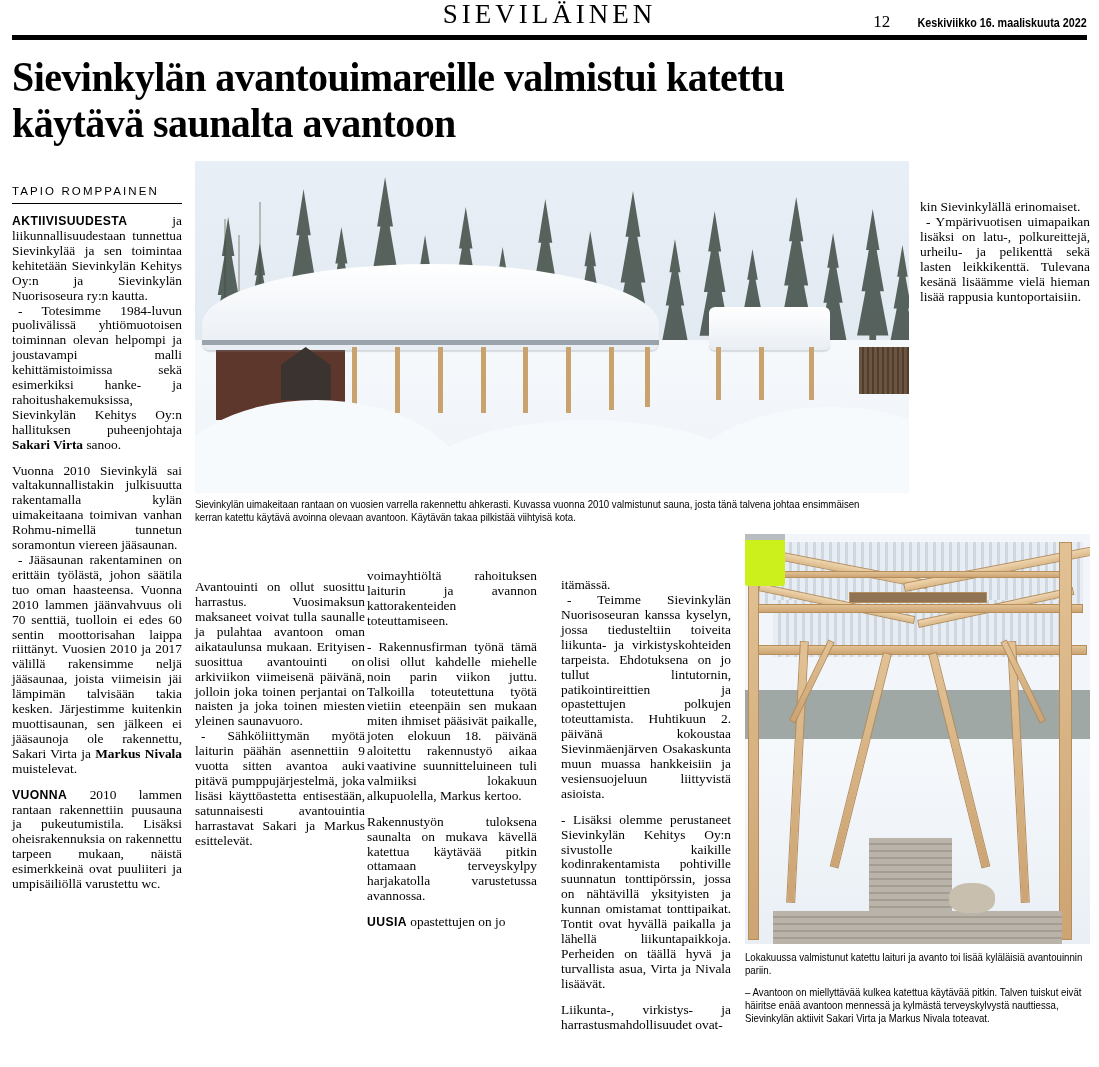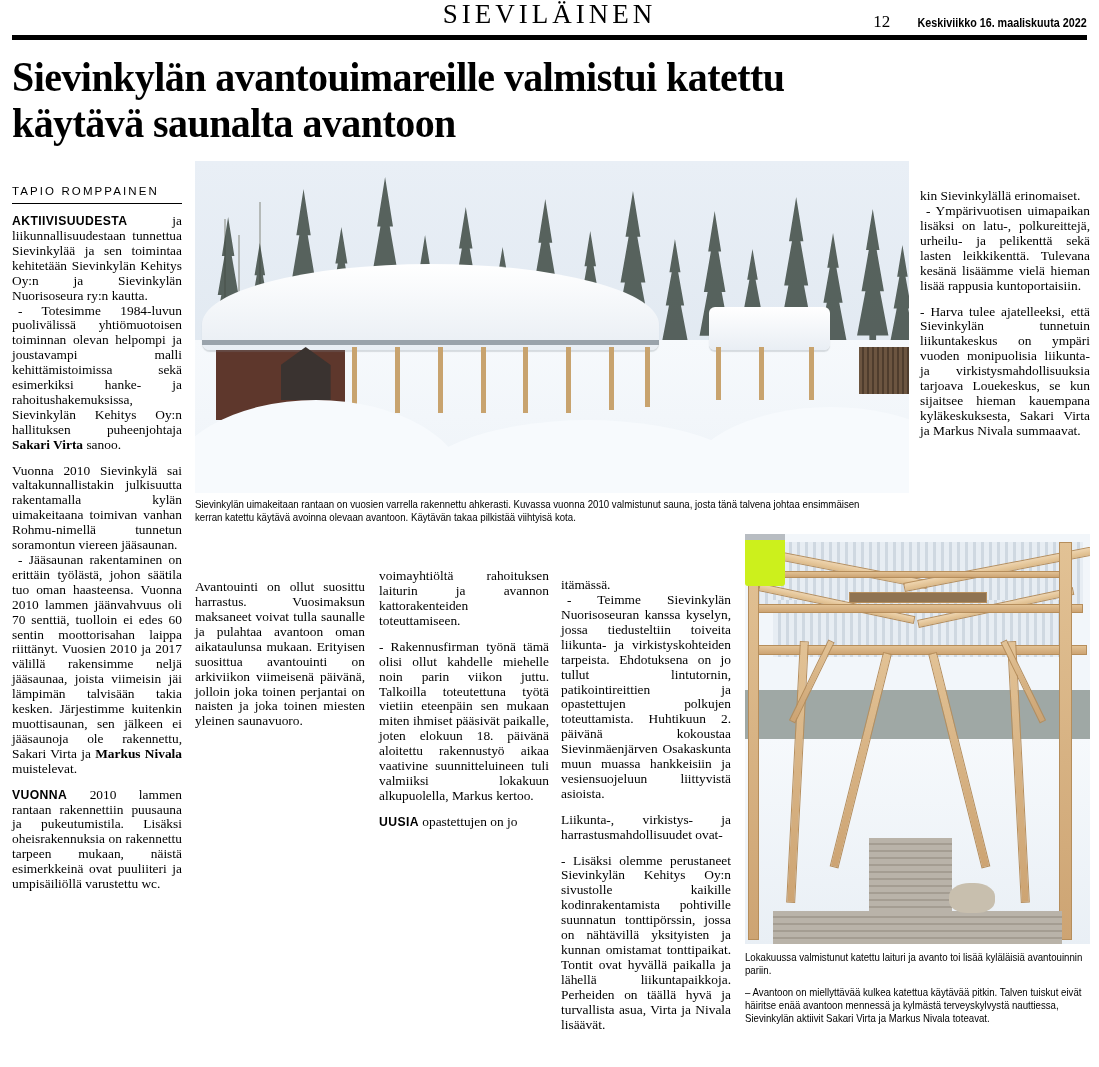--- a/index.html
+++ b/index.html
@@ -93,23 +93,23 @@
     letter-spacing: 2.1px;
     font-weight: 400;
     border-bottom: 1.6px solid #000;
     padding-bottom: 4px;
     margin-bottom: 10px;
   }
 
   
   #c1 { left: 0px;   top: 0px;   width: 170px; }
   #c2 { left: 183px; top: 385px; width: 170px; }
-  #c3 { left: 367px; top: 385px; width: 170px; }
+  #c3 { left: 355px; top: 385px; width: 170px; }
   #c4 { left: 549px; top: 394px; width: 170px; }
-  #c5 { left: 908px; top: 5px;   width: 170px; }
+  #c5 { left: 908px; top: 16px;   width: 170px; }
 
   
   .photo {
     position: absolute;
     overflow: hidden;
     background: #dfe7ef;
   }
   #photo-top { left: 183px; top: 0px; width: 714px; height: 332px; }
   #photo-bottom { left: 733px; top: 373px; width: 345px; height: 410px; }
 
@@ -297,35 +297,36 @@
       <div class="byline">TAPIO ROMPPAINEN</div>
       <p><span class="lead">AKTIIVISUUDESTA</span><span> ja liikunnallisuudestaan tunnettua Sievinkylää ja sen toimintaa kehitetään Sievinkylän Kehitys Oy:n ja Sievinkylän Nuorisoseura ry:n kautta.</span></p>
       <p class="indent"><span>- Totesimme 1984-luvun puolivälissä yhtiömuotoisen toiminnan olevan helpompi ja joustavampi malli kehittämistoimissa sekä esimerkiksi hanke- ja rahoitushakemuksissa, Sievinkylän Kehitys Oy:n hallituksen puheenjohtaja </span><b class="nm">Sakari Virta</b><span> sanoo.</span></p>
       <p class="gap">Vuonna 2010 Sievinkylä sai valtakunnallistakin julkisuutta rakentamalla kylän uimakeitaana toimivan vanhan Rohmu-nimellä tunnetun soramontun viereen jääsaunan.</p>
       <p class="indent"><span>- Jääsaunan rakentaminen on erittäin työlästä, johon säätila tuo oman haasteensa. Vuonna 2010 lammen jäänvahvuus oli 70 senttiä, tuolloin ei edes 60 sentin moottorisahan laippa riittänyt. Vuosien 2010 ja 2017 välillä rakensimme neljä jääsaunaa, joista viimeisin jäi lämpimän talvisään takia kesken. Järjestimme kuitenkin muottisaunan, sen jälkeen ei jääsaunoja ole rakennettu, </span><span>Sakari Virta</span><span> ja </span><b class="nm">Markus Nivala</b><span> muistelevat.</span></p>
       <p class="gap"><span class="lead">VUONNA</span><span> 2010 lammen rantaan rakennettiin puusauna ja pukeutumistila. Lisäksi oheisrakennuksia on rakennettu tarpeen mukaan, näistä esimerkkeinä ovat puuliiteri ja umpisäiliöllä varustettu wc.</span></p>
     </div>
 
     <div class="col" id="c2">
       <p class="gap">Avantouinti on ollut suosittu harrastus. Vuosimaksun maksaneet voivat tulla saunalle ja pulahtaa avantoon oman aikataulunsa mukaan. Erityisen suosittua avantouinti on arkiviikon viimeisenä päivänä, jolloin joka toinen perjantai on naisten ja joka toinen miesten yleinen saunavuoro.</p>
+      <p class="indent">- Sähköliittymän myötä laiturin päähän asennettiin 9 vuotta sitten avantoa auki pitävä pumppujärjestelmä, joka lisäsi käyttöastetta entisestään, satunnaisesti avantouintia harrastavat Sakari ja Markus esittelevät.</p>
     </div>
 
     <div class="col" id="c3">
       <p>voimayhtiöltä rahoituksen laiturin ja avannon kattorakenteiden toteuttamiseen.</p>
       <p class="gap">- Rakennusfirman työnä tämä olisi ollut kahdelle miehelle noin parin viikon juttu. Talkoilla toteutettuna työtä vietiin eteenpäin sen mukaan miten ihmiset pääsivät paikalle, joten elokuun 18. päivänä aloitettu rakennustyö aikaa vaativine suunnitteluineen tuli valmiiksi lokakuun alkupuolella, Markus kertoo.</p>
+      <p class="gap">Rakennustyön tuloksena saunalta on mukava kävellä katettua käytävää pitkin ottamaan terveyskylpy harjakatolla varustetussa avannossa.</p>
       <p class="gap"><span class="lead">UUSIA</span><span> opastettujen on jo</span></p>
     </div>
 
     <div class="col" id="c4">
       <p>itämässä.</p>
       <p class="indent">- Teimme Sievinkylän Nuorisoseuran kanssa kyselyn, jossa tiedusteltiin toiveita liikunta- ja virkistyskohteiden tarpeista. Ehdotuksena on jo tullut lintutornin, patikointireittien ja opastettujen polkujen toteuttamista. Huhtikuun 2. päivänä kokoustaa Sievinmäenjärven Osakaskunta muun muassa hankkeisiin ja vesiensuojeluun liittyvistä asioista.</p>
+      <p class="gap">- Lisäksi olemme perustaneet Sievinkylän Kehitys Oy:n sivustolle kaikille kodinrakentamista pohtiville suunnatun tonttipörssin, jossa on nähtävillä yksityisten ja kunnan omistamat tonttipaikat. Tontit ovat hyvällä paikalla ja lähellä liikuntapaikkoja. Perheiden on täällä hyvä ja turvallista asua, Virta ja Nivala lisäävät.</p>
       <p class="gap">Liikunta-, virkistys- ja harrastusmahdollisuudet ovat-</p>
-      <p class="gap">- Lisäksi olemme perustaneet Sievinkylän Kehitys Oy:n sivustolle kaikille kodinrakentamista pohtiville suunnatun tonttipörssin, jossa on nähtävillä yksityisten ja kunnan omistamat tonttipaikat. Tontit ovat hyvällä paikalla ja lähellä liikuntapaikkoja. Perheiden on täällä hyvä ja turvallista asua, Virta ja Nivala lisäävät.</p>
     </div>
 
     <div class="col" id="c5">
       <p>kin Sievinkylällä erinomaiset.</p>
       <p class="indent">- Ympärivuotisen uimapaikan lisäksi on latu-, polkureittejä, urheilu- ja pelikenttä sekä lasten leikkikenttä. Tulevana kesänä lisäämme vielä hieman lisää rappusia kuntoportaisiin.</p>
-      <p class="gap">- Harva tulee ajatelleeksi, että Sievinkylän tunnetuin liikuntakeskus on ympäri vuoden monipuolisia liikunta- ja virkistysmahdollisuuksia tarjoava Louekeskus, se kun sijaitsee hieman kauempana kyläkeskuksesta, Sakari Virta ja Markus Nivala summaavat.</p>
     </div>
 
   </div>
 </div>
 
 </body></html>

